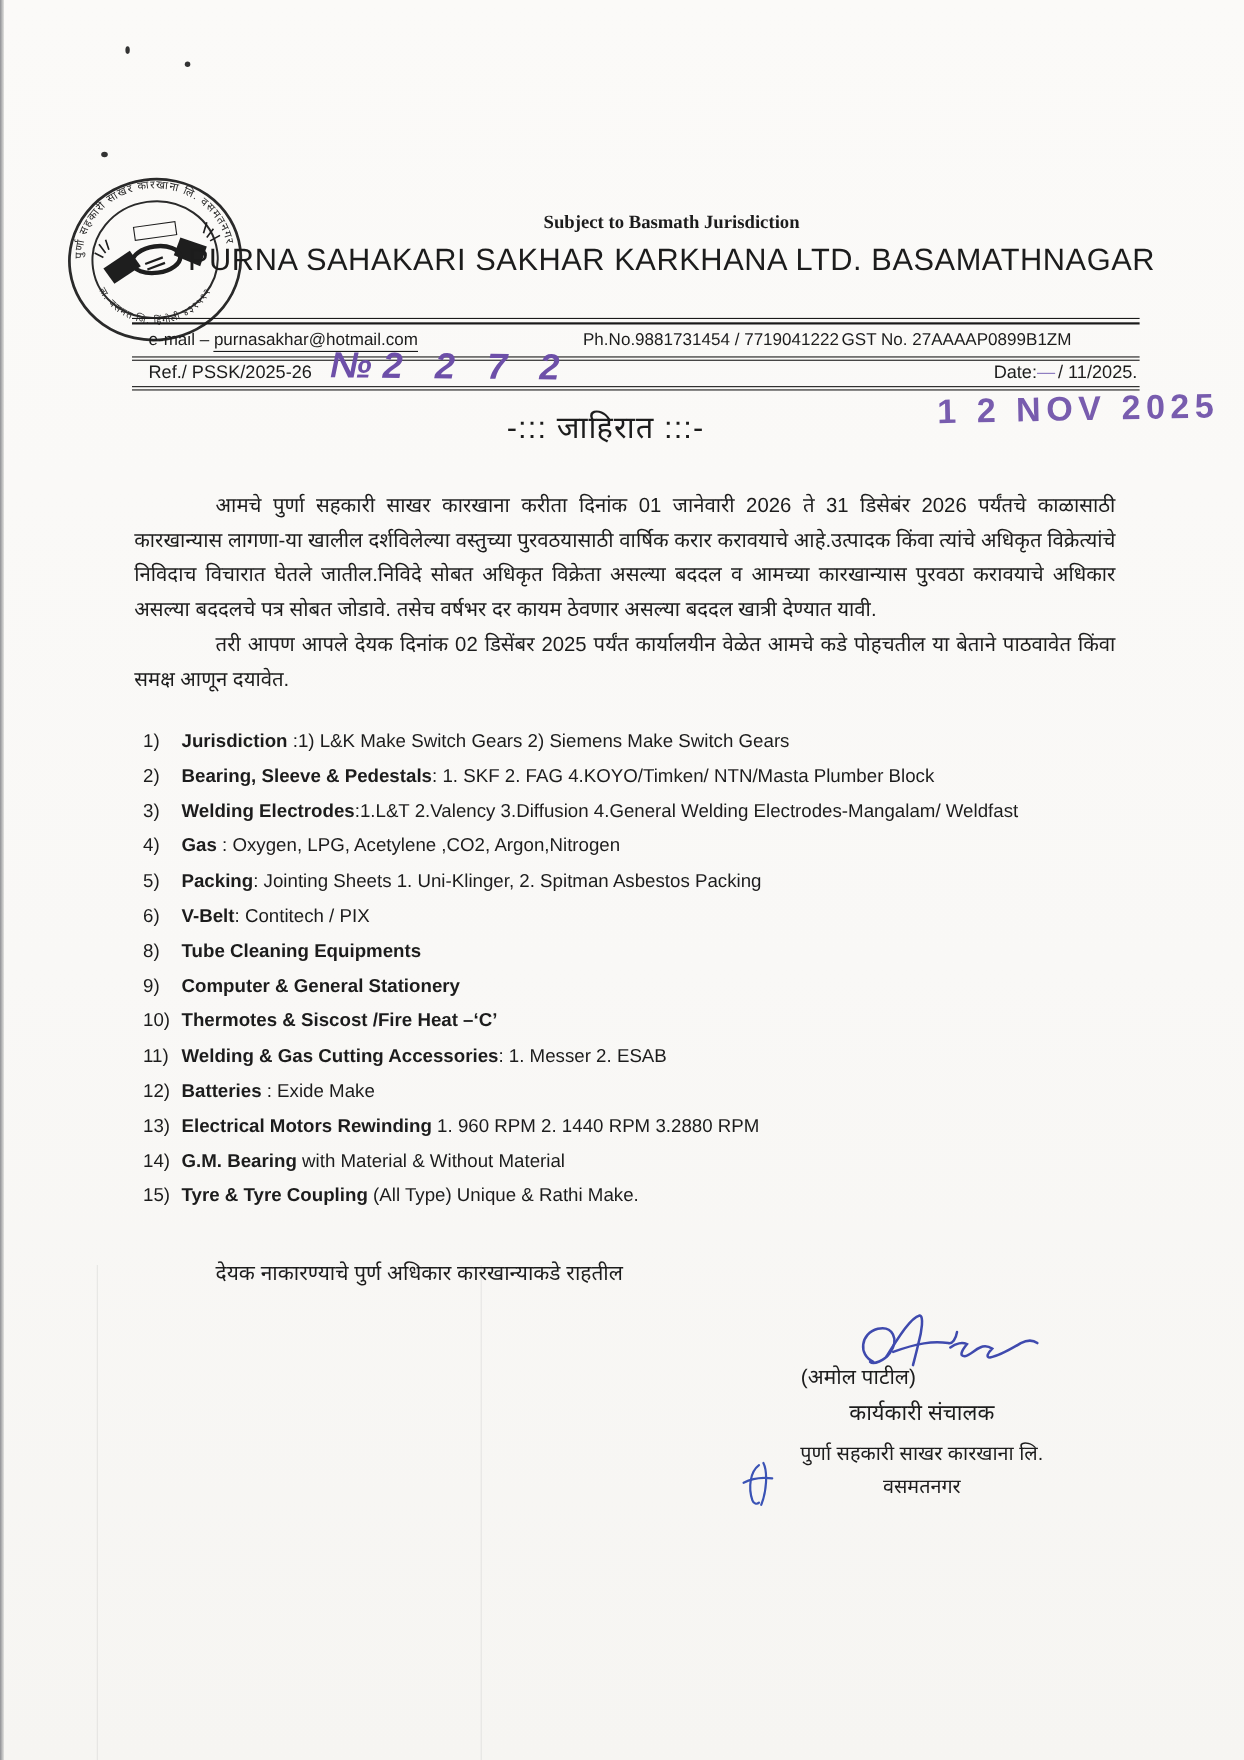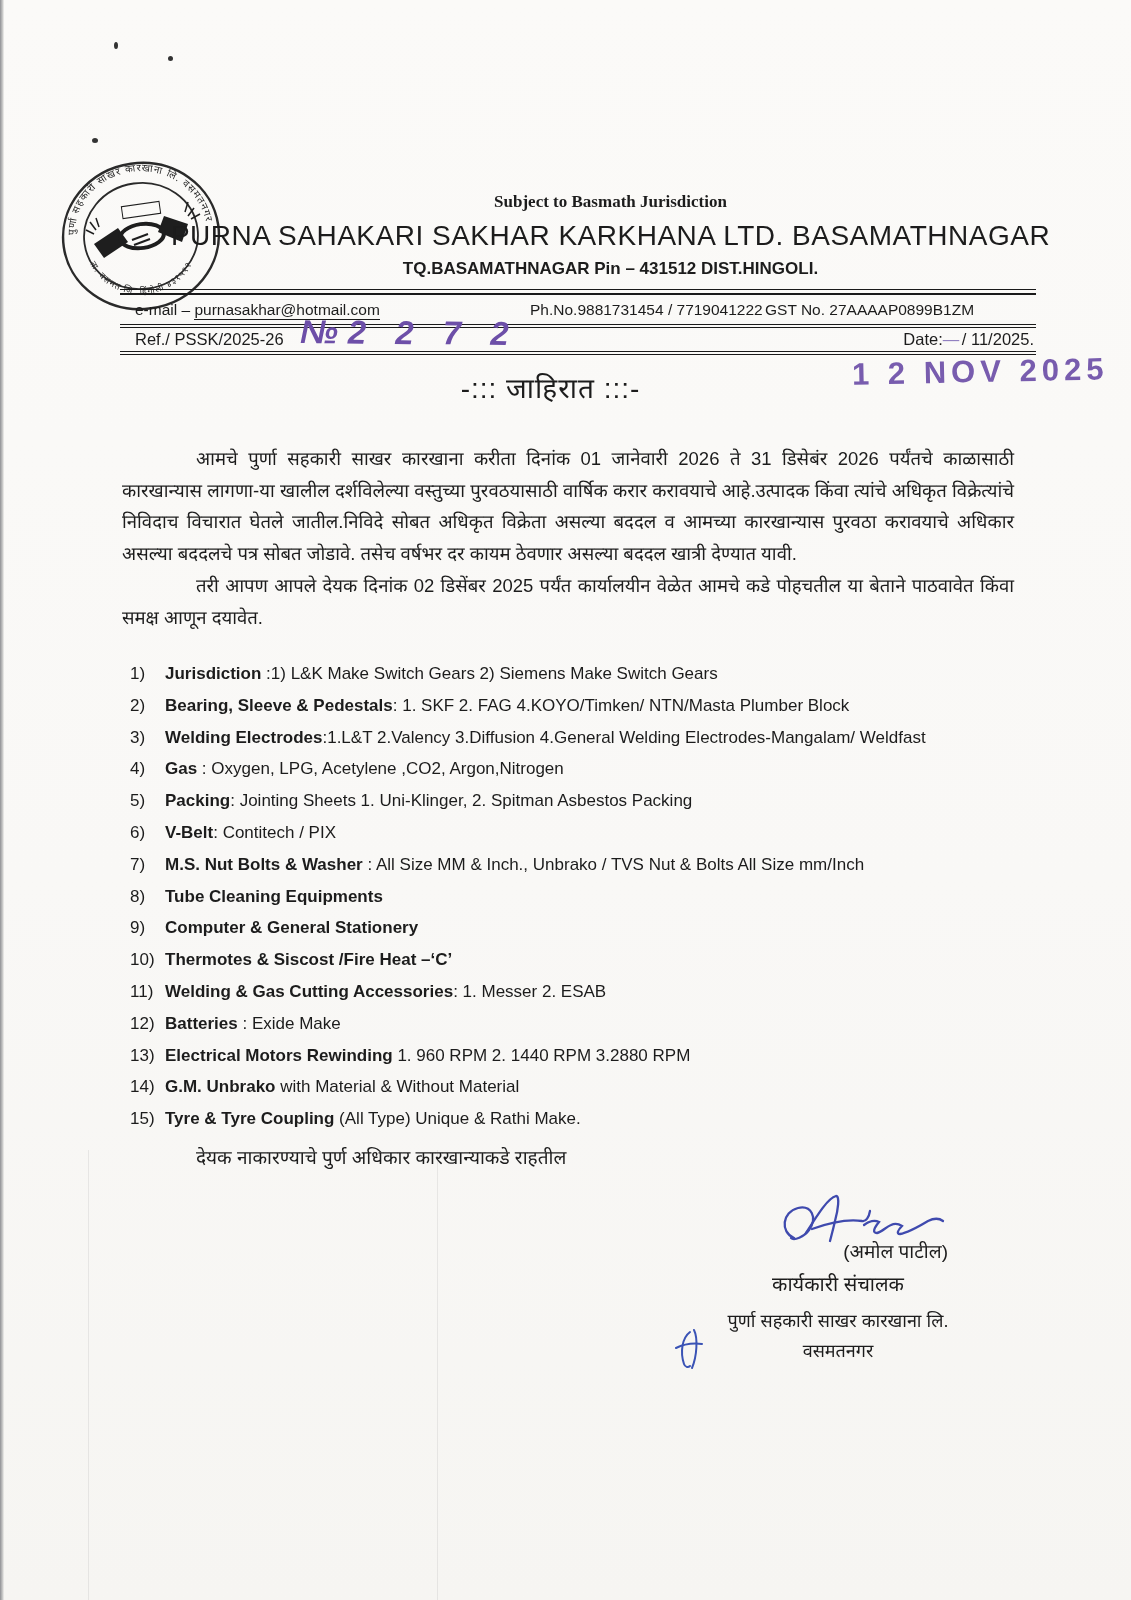--- a/index.html
+++ b/index.html
@@ -53,21 +53,21 @@
 
   .items{position:absolute;left:130px;top:663px;width:900px;list-style:none;margin:0;padding:0;
     font-size:17px;}
   .items li{margin-bottom:9.5px;line-height:22.3px;white-space:nowrap;}
   .items .num{display:inline-block;min-width:35px;}
   .items .b{font-weight:bold;}
 
   .closing{position:absolute;left:196px;top:1144px;font-size:19px;}
 
   .sig-svg{position:absolute;left:778px;top:1188px;width:168px;height:62px;}
-  .sig-name{position:absolute;left:728px;top:1238px;width:220px;text-align:right;font-size:19px;}
+  .sig-name{position:absolute;left:728px;top:1238px;width:220px;text-align:left;font-size:19px;}
   .sig-title{position:absolute;left:698px;top:1270px;width:280px;text-align:center;
     font-size:20px;font-weight:500;}
   .sig-org{position:absolute;left:688px;top:1308px;width:300px;text-align:center;font-size:18px;}
   .sig-place{position:absolute;left:688px;top:1338px;width:300px;text-align:center;font-size:18px;}
   .initials-svg{position:absolute;left:668px;top:1328px;width:40px;height:44px;}
 </style>
 </head>
 <body>
 
 <div class="page">
@@ -106,21 +106,20 @@
           <line x1="148" y1="62" x2="139" y2="67"></line>
           <line x1="136" y1="50" x2="133" y2="60"></line>
       </g>
       <rect x="70" y="52" width="38" height="12" fill="none" stroke="#1e1e1e" stroke-width="1" transform="rotate(-8 89 58)"></rect>
     </g>
   </svg>
 
   <div class="hdr">
     <div class="hdr-jur">Subject to Basmath Jurisdiction</div>
     <div class="hdr-co">PURNA SAHAKARI SAKHAR KARKHANA  LTD. BASAMATHNAGAR</div>
-    <div class="hdr-addr">TQ.BASAMATHNAGAR  Pin – 431512  DIST.HINGOLI.</div>
   </div>
 
   <div class="rule rule-thick" style="top:289px"></div>
 
   <div class="contact-row">
     <span class="contact-email"><span>e-mail – </span><span class="u">purnasakhar@hotmail.com</span></span>
     <span class="contact-phone">Ph.No.9881731454 / 7719041222</span>
     <span class="contact-gst">GST No. 27AAAAP0899B1ZM</span>
   </div>
 
@@ -141,28 +140,27 @@
   <div class="para para1">आमचे पुर्णा सहकारी साखर कारखाना करीता दिनांक 01 जानेवारी 2026 ते 31 डिसेबंर 2026 पर्यंतचे काळासाठी कारखान्यास लागणा-या खालील दर्शविलेल्या वस्तुच्या पुरवठयासाठी वार्षिक करार करावयाचे आहे.उत्पादक किंवा त्यांचे अधिकृत विक्रेत्यांचे निविदाच विचारात घेतले जातील.निविदे सोबत अधिकृत विक्रेता असल्या बददल व आमच्या कारखान्यास पुरवठा करावयाचे अधिकार असल्या बददलचे पत्र सोबत जोडावे. तसेच वर्षभर दर कायम ठेवणार असल्या बददल खात्री देण्यात यावी.</div>
   <div class="para para2">तरी आपण आपले देयक दिनांक 02 डिसेंबर 2025 पर्यंत कार्यालयीन वेळेत आमचे कडे पोहचतील या बेताने पाठवावेत किंवा समक्ष आणून दयावेत.</div>
 
   <ol class="items">
     <li><span class="num">1)</span><span class="b">Jurisdiction</span><span> :1) L&amp;K Make Switch Gears 2) Siemens Make Switch Gears</span></li>
     <li><span class="num">2)</span><span class="b">Bearing, Sleeve &amp; Pedestals</span><span>: 1. SKF 2. FAG 4.KOYO/Timken/ NTN/Masta Plumber Block</span></li>
     <li><span class="num">3)</span><span class="b">Welding Electrodes</span><span>:1.L&amp;T 2.Valency 3.Diffusion 4.General Welding Electrodes-Mangalam/ Weldfast</span></li>
     <li><span class="num">4)</span><span class="b">Gas</span><span> : Oxygen, LPG, Acetylene ,CO2, Argon,Nitrogen</span></li>
     <li><span class="num">5)</span><span class="b">Packing</span><span>: Jointing Sheets  1. Uni-Klinger, 2. Spitman Asbestos Packing</span></li>
     <li><span class="num">6)</span><span class="b">V-Belt</span><span>: Contitech / PIX</span></li>
-    <li><span class="num">7)</span><span class="b">M.S. Nut Bolts &amp; Washer </span><span> : All Size MM &amp; Inch., Unbrako / TVS Nut &amp; Bolts All Size mm/Inch</span></li>
     <li><span class="num">8)</span><span class="b">Tube Cleaning Equipments</span><span></span></li>
     <li><span class="num">9)</span><span class="b">Computer &amp; General Stationery</span><span></span></li>
     <li><span class="num">10)</span><span class="b">Thermotes &amp; Siscost /Fire Heat –‘C’</span><span></span></li>
     <li><span class="num">11)</span><span class="b">Welding &amp; Gas Cutting Accessories</span><span>: 1. Messer 2. ESAB</span></li>
     <li><span class="num">12)</span><span class="b">Batteries </span><span>: Exide Make</span></li>
     <li><span class="num">13)</span><span class="b">Electrical Motors Rewinding</span><span> 1. 960 RPM 2. 1440 RPM 3.2880 RPM</span></li>
-    <li><span class="num">14)</span><span class="b">G.M. Unbrako</span><span> with Material &amp; Without Material</span></li>
+    <li><span class="num">14)</span><span class="b">G.M. Bearing</span><span> with Material &amp; Without Material</span></li>
     <li><span class="num">15)</span><span class="b">Tyre &amp; Tyre Coupling</span><span> (All Type) Unique &amp; Rathi Make.</span></li>
   </ol>
 
   <div class="closing">देयक नाकारण्याचे पुर्ण अधिकार कारखान्याकडे राहतील</div>
 
   <svg class="sig-svg" viewBox="0 0 168 62">
     <g fill="none" stroke="#3f4aae" stroke-width="2.3" stroke-linecap="round">
       <path d="M16,50 C2,44 4,24 20,20 C33,17 40,29 31,42 C26,49 16,53 13,50"></path>
       <path d="M28,45 C40,26 50,10 58,8 C62,8 60,22 57,33 C55,42 53,49 52,53"></path>
       <path d="M34,41 C56,33 70,31 84,33 C88,34 91,29 92,23"></path>

